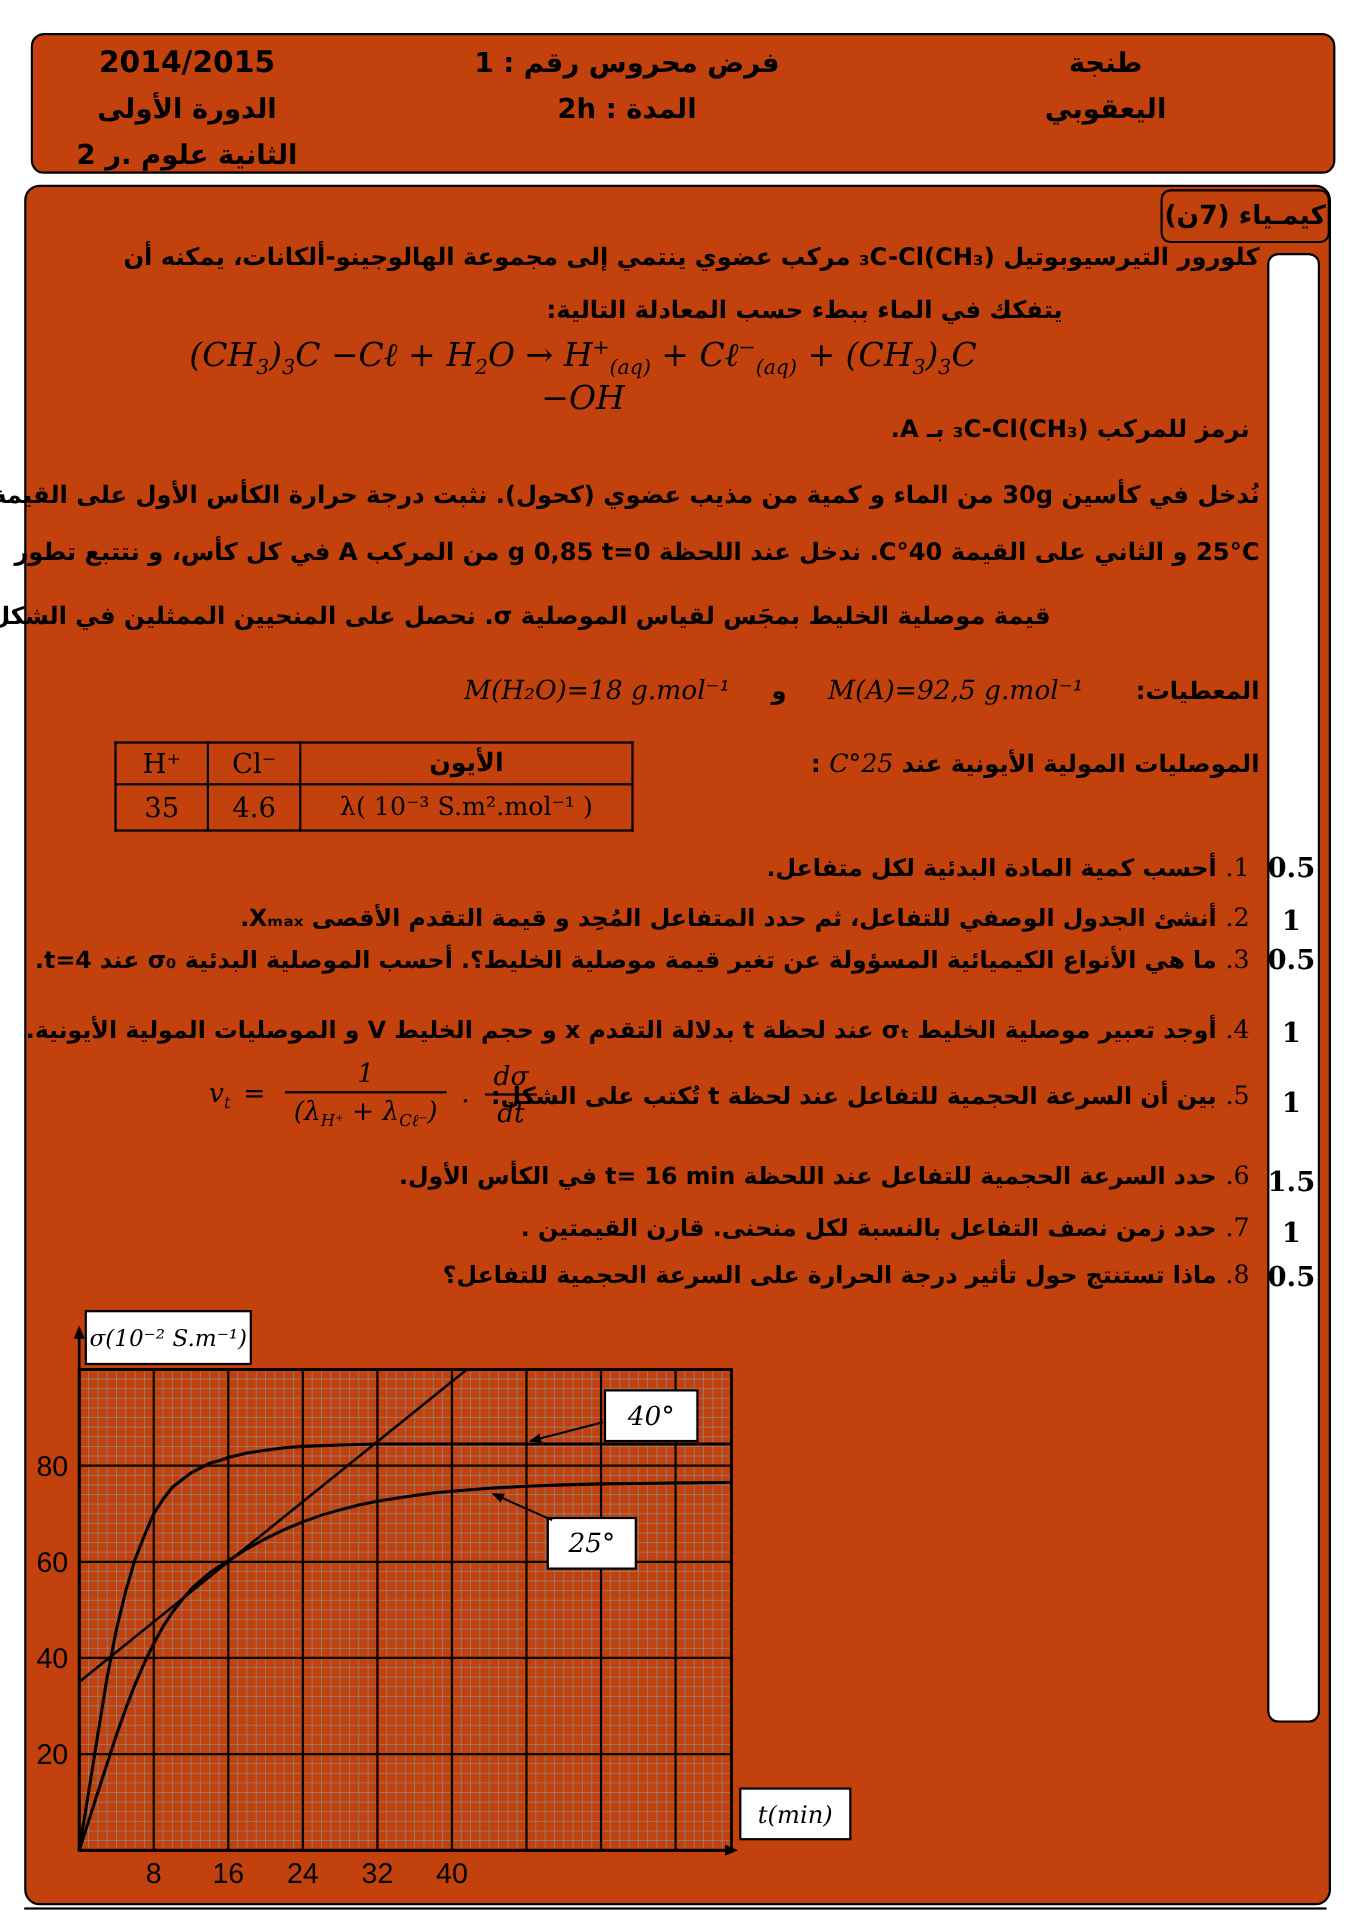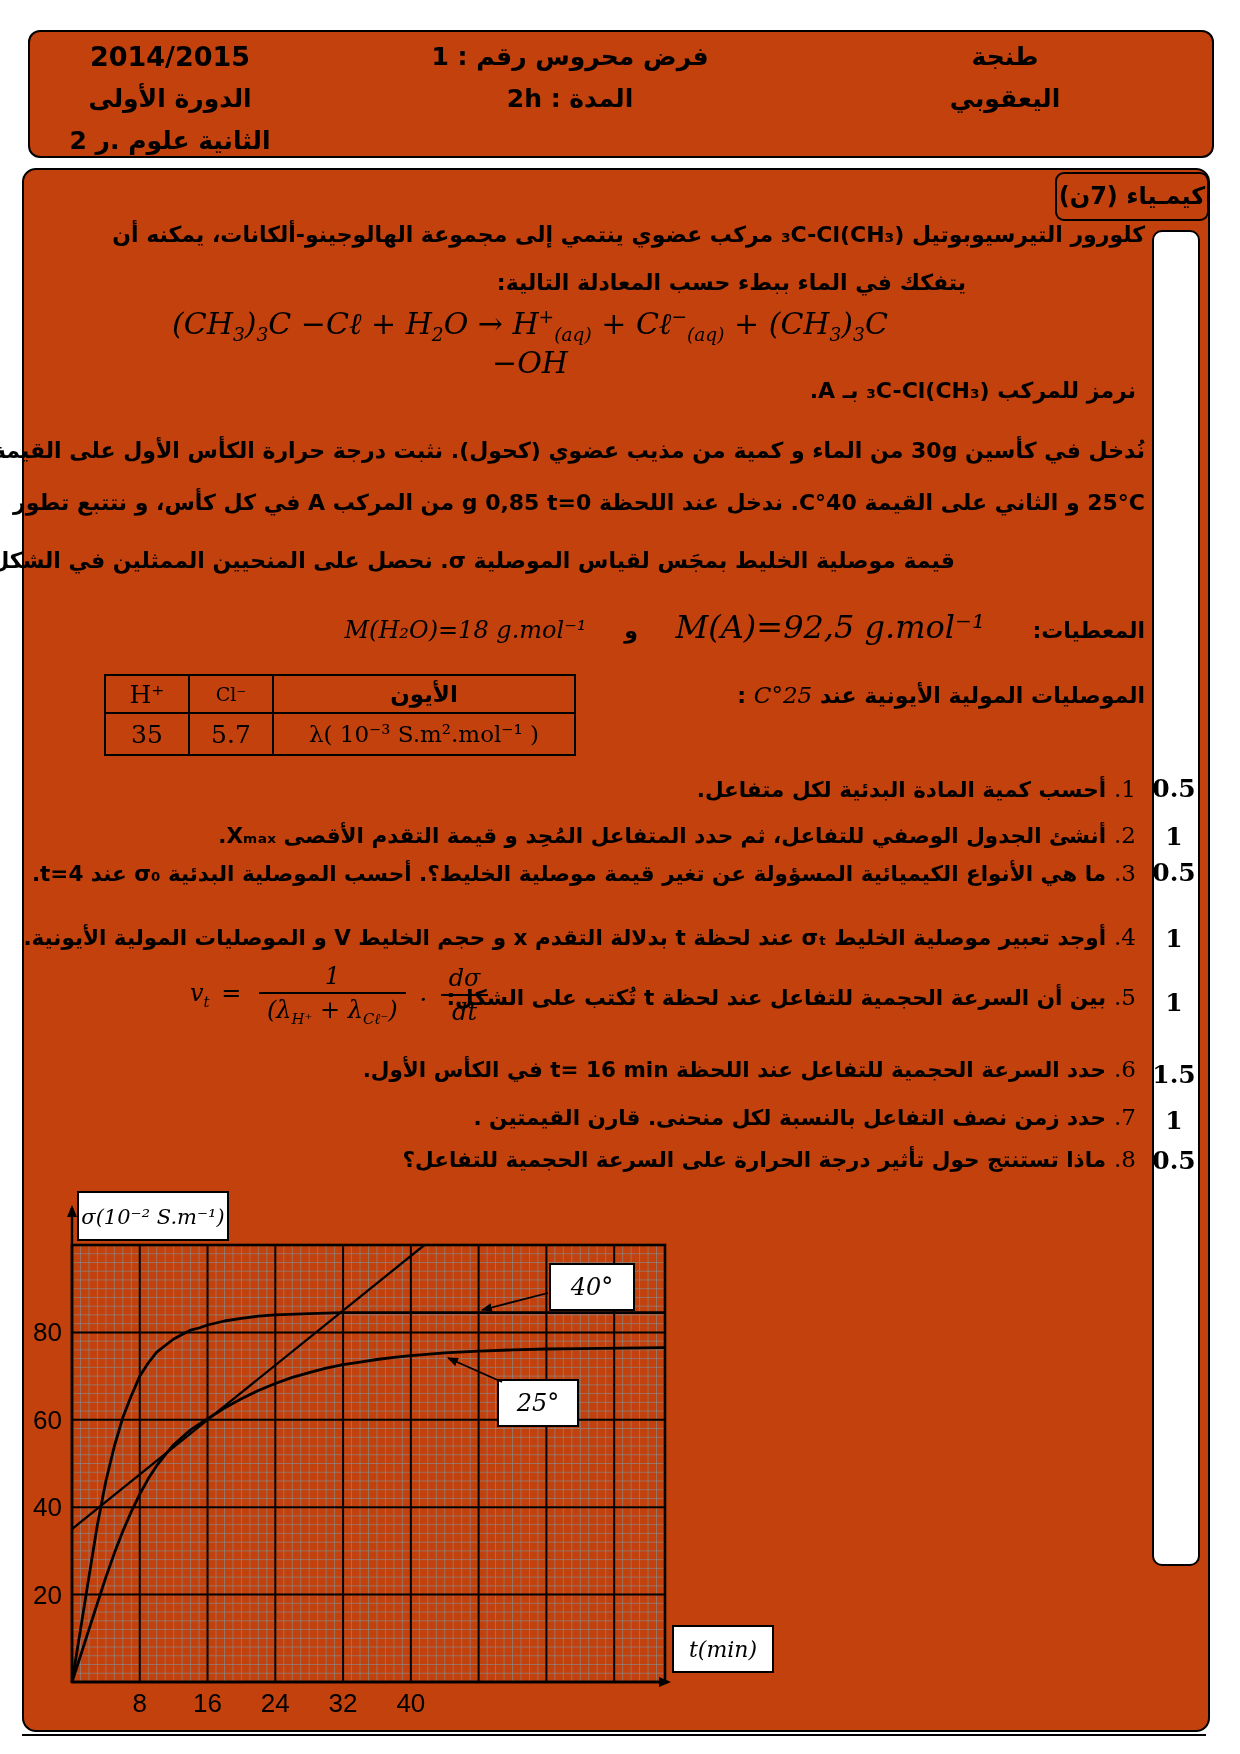--- a/index.html
+++ b/index.html
@@ -70,40 +70,40 @@
 
 <div class="abs math center" id="equation" style="left:150px;top:306px;width:760px;font-size:30px;"><span>(CH</span><span class="sub">3</span><span>)</span><span class="sub">3</span><span>C −Cℓ + H</span><span class="sub">2</span><span>O → H</span><span class="sup">+</span><span class="sub">(aq)</span><span> + Cℓ</span><span class="sup">−</span><span class="sub">(aq)</span><span> + (CH</span><span class="sub">3</span><span>)</span><span class="sub">3</span><span>C −OH</span></div>
 
 <div class="abs ar" style="right:104px;top:376px;">نرمز للمركب (CH₃)₃C-Cl بـ A.</div>
 <div class="abs ar" style="right:95px;top:436px;">نُدخل في كأسين 30g من الماء و كمية من مذيب عضوي (كحول). نثبت درجة حرارة الكأس الأول على القيمة</div>
 <div class="abs ar" style="right:95px;top:488px;">25°C و الثاني على القيمة 40°C. ندخل عند اللحظة t=0‏ 0,85 g من المركب A في كل كأس، و نتتبع تطور</div>
 <div class="abs ar" style="right:285px;top:546px;">قيمة موصلية الخليط بمجَس لقياس الموصلية σ. نحصل على المنحيين الممثلين في الشكل أسفله.</div>
 
 <div class="abs ar" style="right:95px;top:612px;">
   <span>المعطيات:</span>
-  <span class="math" style="font-size:32px;margin:0 40px 0 0;">M(A)=92,5 g.mol⁻¹</span>
+  <span class="math" style="font-size:24px;margin:0 40px 0 0;">M(A)=92,5 g.mol⁻¹</span>
   <span style="margin:0 30px;">و</span>
   <span class="math" style="font-size:24px;">M(H₂O)=18 g.mol⁻¹</span>
 </div>
 
 <div class="abs ar" style="right:95px;top:680px;">
   <span>الموصليات المولية الأيونية عند </span><span class="math" style="font-size:23px;">25°C</span><span> :</span>
 </div>
 
 <div class="abs" style="left:104px;top:674px;">
   <table class="cond" style="border:2.5px solid #000;">
     <tbody>
         <tr style="height:38px;">
       <td style="width:62px;font-family:'DejaVu Serif',serif;font-size:25px;">H⁺</td>
-      <td style="width:62px;font-family:'DejaVu Serif',serif;font-size:19px;text-align:center;">Cl⁻</td>
+      <td style="width:62px;font-family:'DejaVu Serif',serif;font-size:25px;text-align:center;">Cl⁻</td>
       <td style="width:280px;font-weight:bold;font-size:23px;direction:rtl;">الأيون</td>
     </tr>
     <tr style="height:42px;">
       <td style="font-family:'DejaVu Serif',serif;font-size:25px;">35</td>
-      <td style="font-family:'DejaVu Serif',serif;font-size:25px;">5.7</td>
+      <td style="font-family:'DejaVu Serif',serif;font-size:25px;">4.6</td>
       <td style="font-family:'DejaVu Serif',serif;font-size:23px;border-radius:15px;">λ( 10⁻³ S.m².mol⁻¹ )</td>
     </tr>
   </tbody>
     </table>
 </div>
 
 <div class="q" style="top:776px;">
   <span class="qnum">1.</span><span>أحسب كمية المادة البدئية لكل متفاعل.</span>
 </div>
 <div class="q" style="top:822px;">

